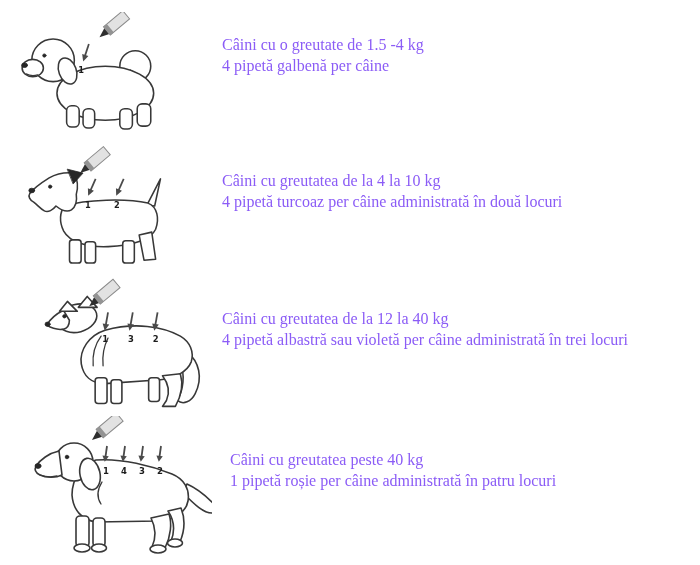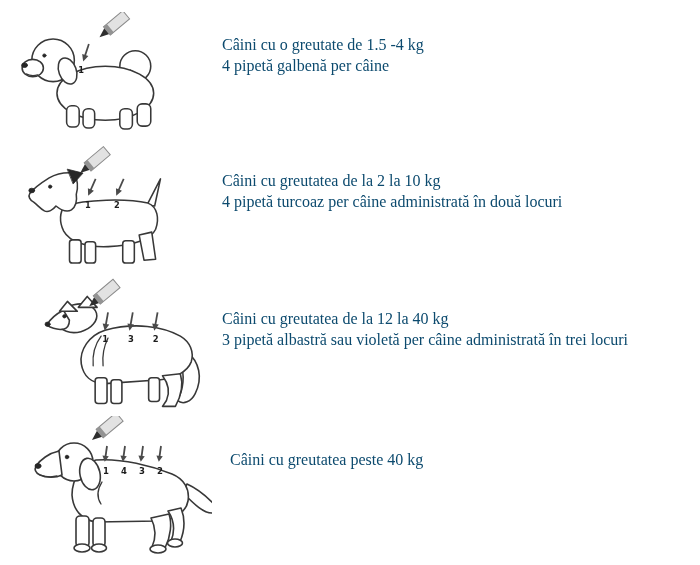--- a/index.html
+++ b/index.html
@@ -9,21 +9,21 @@
     height: 565px;
     background: #ffffff;
     overflow: hidden;
     font-family: "Liberation Serif", serif;
   }
   .fig { position: absolute; margin: 0; padding: 0; }
   .fig svg { width: 100%; height: 100%; display: block; }
   .txt {
     position: absolute;
     font: 16px/20.5px "Liberation Serif", serif;
-    color: #0c4a6e;
+    color: #8b5cf6;
     white-space: nowrap;
   }
   
   .ink {
     stroke: #383838;
     stroke-width: 1.6;
     fill: #ffffff;
     stroke-linecap: round;
     stroke-linejoin: round;
   }
@@ -104,21 +104,21 @@
       </g>
       <g class="arrow" transform="translate(115,34) rotate(24)">
         <line x1="0" y1="0" x2="0" y2="13"></line>
         <polygon points="-3.4,12 3.4,12 0,19"></polygon>
       </g>
       <text class="spot" x="78" y="64" text-anchor="middle">1</text>
       <text class="spot" x="108" y="64" text-anchor="middle">2</text>
     </svg>
   </figure>
   <div class="txt" style="left:222px; top:171px">
-    <div>Câini cu greutatea de la 2 la 10 kg</div>
+    <div>Câini cu greutatea de la 4 la 10 kg</div>
     <div>4 pipetă turcoaz per câine administrată în două locuri</div>
   </div>
 
   <figure class="fig" style="left:6px; top:274px; width:210px; height:142px">
     <svg viewBox="0 0 212 142">
       <g class="ink">
         <path d="M183,78 C195,88 199,104 191,120 C187,128 179,132 173,127 C179,116 181,101 176,90 Z"></path>
         <path d="M100,56 C130,48 158,52 176,62 C186,68 190,78 187,88 C183,98 170,105 156,106 L100,110 C86,110 78,102 76,90 C74,76 84,61 100,56 Z"></path>
         <rect x="90" y="104" width="12" height="26" rx="3"></rect>
         <rect x="106" y="106" width="11" height="24" rx="3"></rect>
@@ -149,21 +149,21 @@
         <line x1="0" y1="0" x2="0" y2="13"></line>
         <polygon points="-3.4,12 3.4,12 0,19"></polygon>
       </g>
       <text class="spot" x="100" y="68" text-anchor="middle">1</text>
       <text class="spot" x="126" y="68" text-anchor="middle">3</text>
       <text class="spot" x="151" y="68" text-anchor="middle">2</text>
     </svg>
   </figure>
   <div class="txt" style="left:222px; top:309px">
     <div>Câini cu greutatea de la 12 la 40 kg</div>
-    <div>3 pipetă albastră sau violetă per câine administrată în trei locuri</div>
+    <div>4 pipetă albastră sau violetă per câine administrată în trei locuri</div>
   </div>
 
   <figure class="fig" style="left:12px; top:416px; width:200px; height:146px">
     <svg viewBox="0 0 200 146">
       <g class="ink">
         <path d="M170,76 C182,88 192,98 201,97 C205,96 205,91 201,87 C193,79 184,72 175,68 Z"></path>
         <path d="M84,44 C110,42 140,50 160,58 C172,63 178,73 176,85 C174,97 161,104 146,105 L84,106 C70,104 61,94 60,79 C60,63 70,47 84,44 Z"></path>
         <path class="line" d="M90,66 C85,74 85,82 89,88"></path>
         <rect x="64" y="100" width="13" height="31" rx="4"></rect>
         <rect x="81" y="102" width="12" height="29" rx="4"></rect>
@@ -202,15 +202,16 @@
         <polygon points="-3.2,10 3.2,10 0,16"></polygon>
       </g>
       <text class="spot" x="94" y="58" text-anchor="middle">1</text>
       <text class="spot" x="112" y="58" text-anchor="middle">4</text>
       <text class="spot" x="130" y="58" text-anchor="middle">3</text>
       <text class="spot" x="148" y="58" text-anchor="middle">2</text>
     </svg>
   </figure>
   <div class="txt" style="left:230px; top:450px">
     <div>Câini cu greutatea peste 40 kg</div>
+    <div>1 pipetă roșie per câine administrată în patru locuri</div>
   </div>
 
 </div>
 
 </body></html>

